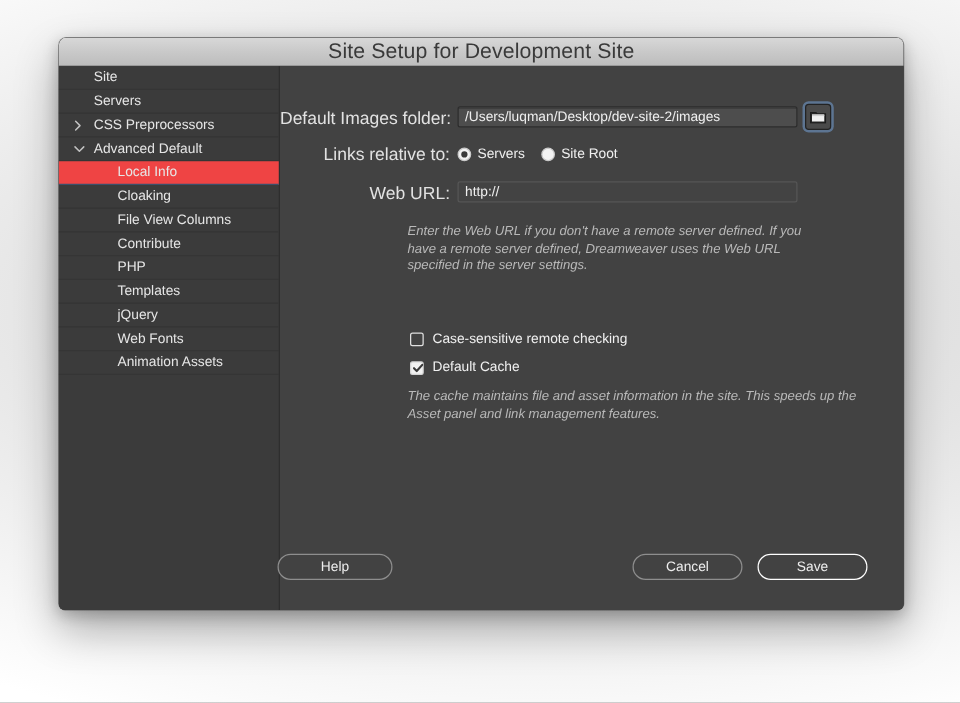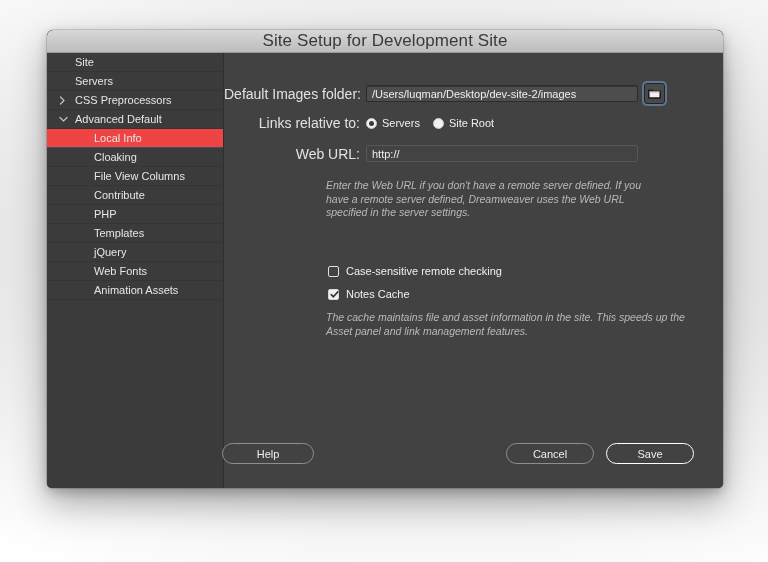--- a/index.html
+++ b/index.html
@@ -345,21 +345,21 @@
         <span class="checkbox off"></span>
         <span class="check-label">Case-sensitive remote checking</span>
       </div>
 
       <div class="check-row" style="left:104px; top:235px;">
         <span class="checkbox on">
           <svg width="9" height="9" viewBox="0 0 9 9">
             <path d="M1.2 4.6 L3.4 6.8 L7.8 1.9" stroke="#3a3a3a" stroke-width="1.7" fill="none" stroke-linecap="round" stroke-linejoin="round"></path>
           </svg>
         </span>
-        <span class="check-label">Notes Cache</span>
+        <span class="check-label">Default Cache</span>
       </div>
 
       <div class="help-text" style="left:102px; top:258px; width:380px;">The cache maintains file and asset information in the site. This speeds up the
 Asset panel and link management features.</div>
 
       <div class="footer-btn" style="left:-2px; top:390px; width:92px;">Help</div>
       <div class="footer-btn" style="left:282px; top:390px; width:88px;">Cancel</div>
       <div class="footer-btn default" style="left:382px; top:390px; width:88px;">Save</div>
 
     </div>

